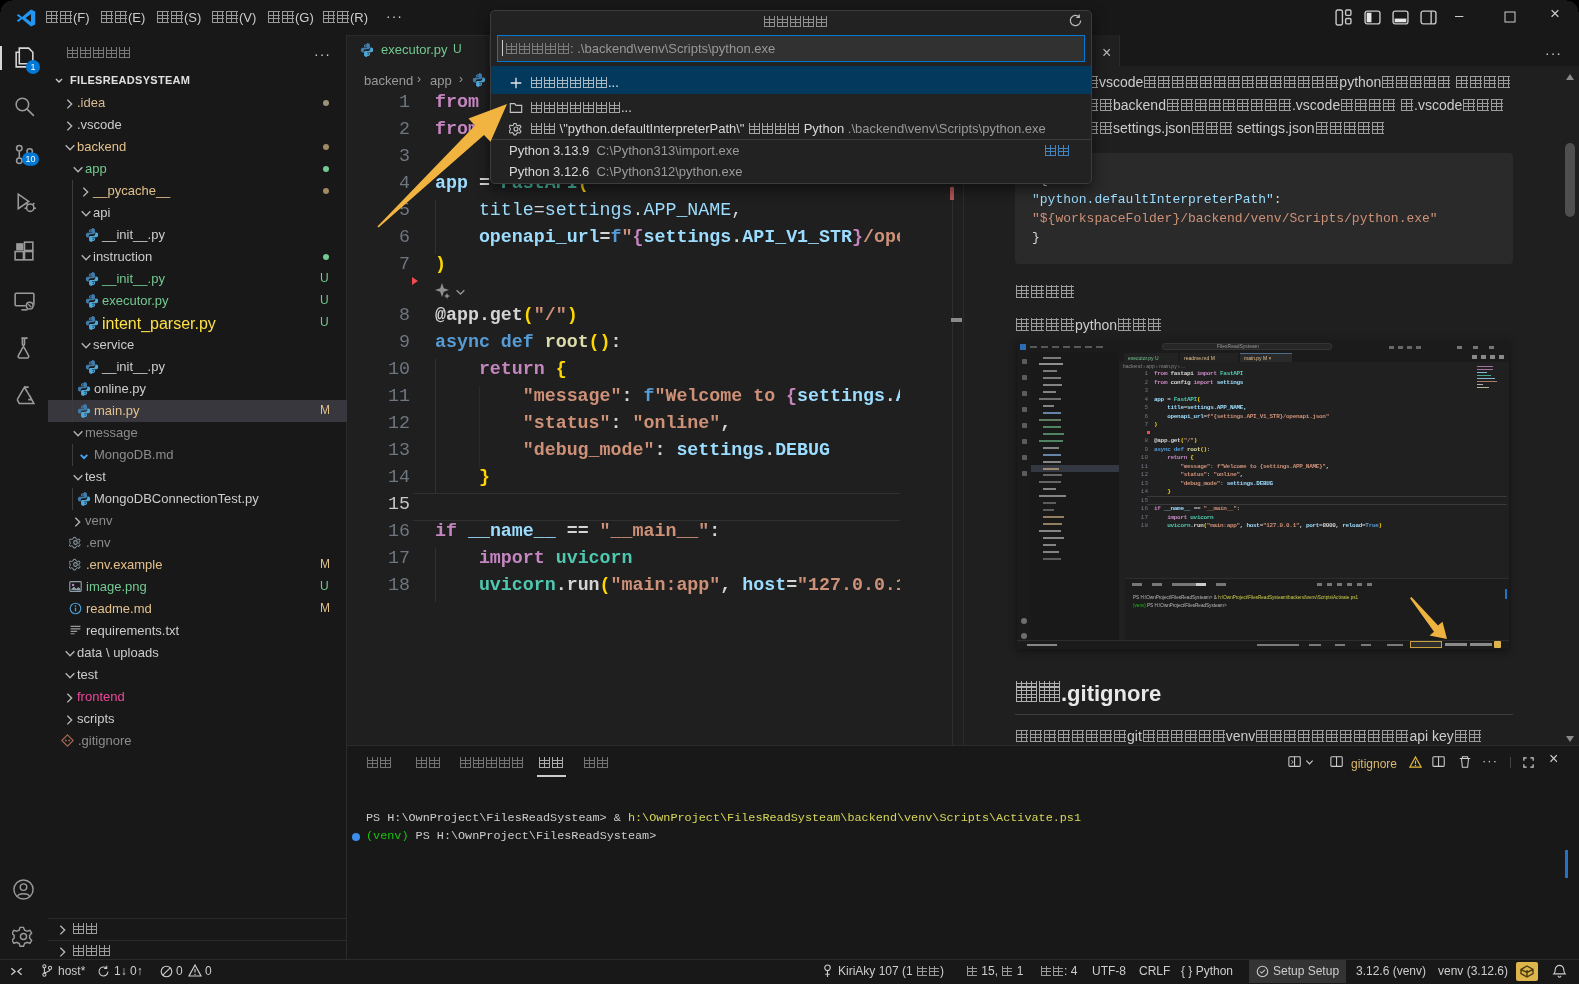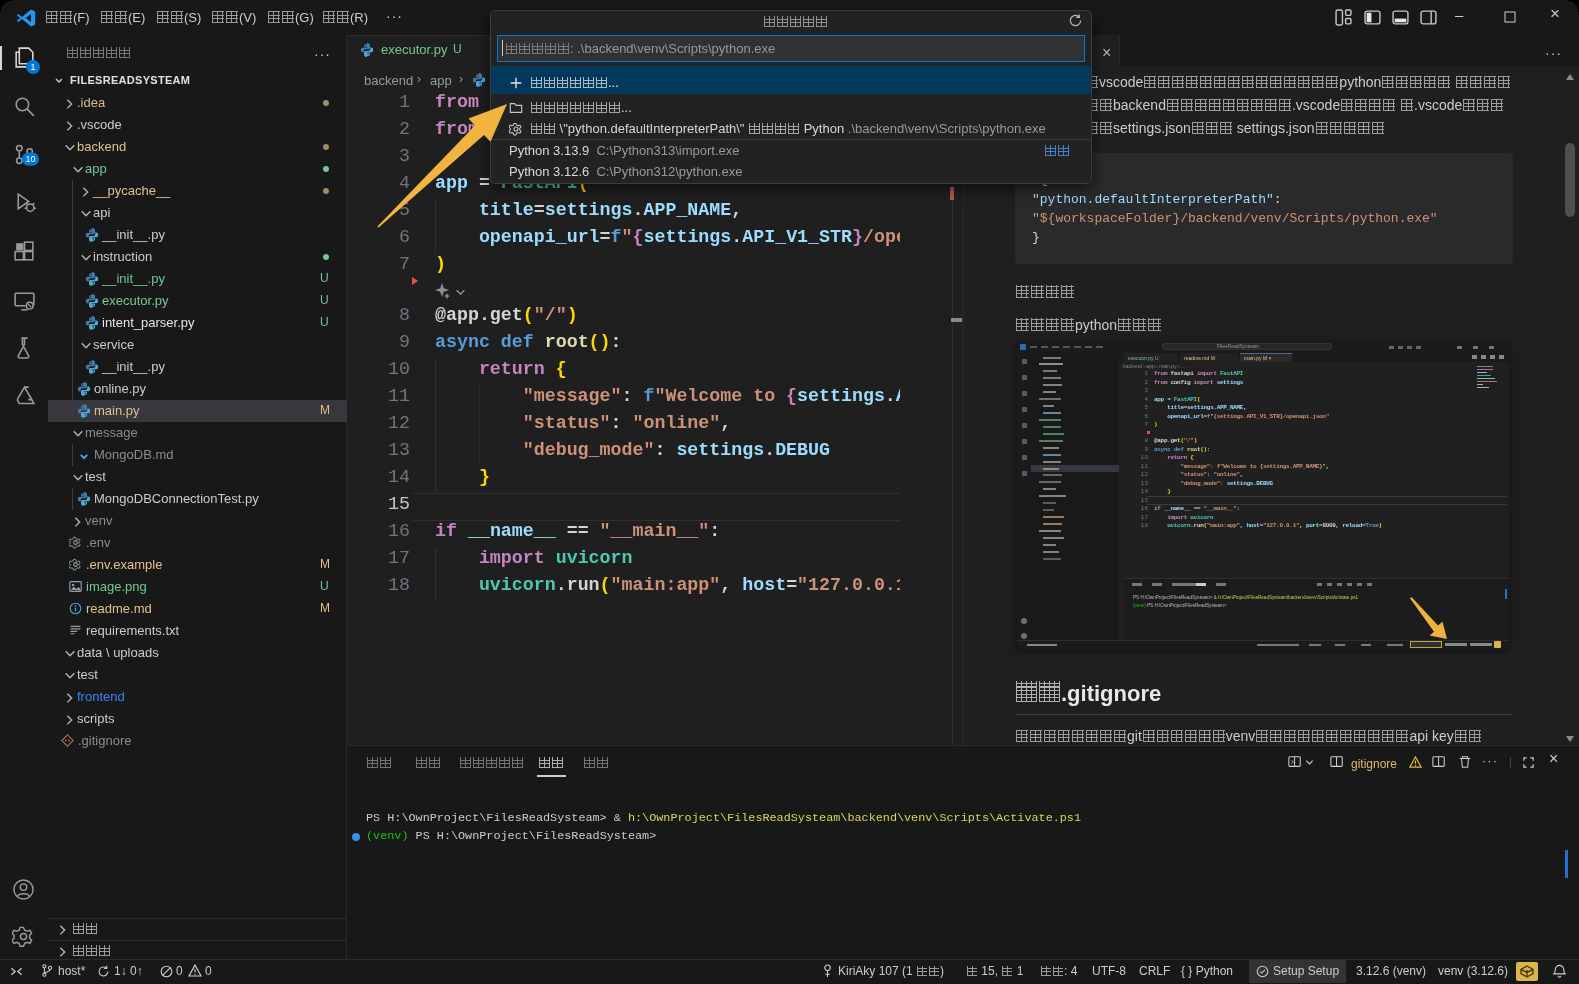--- a/index.html
+++ b/index.html
@@ -158,21 +158,21 @@
 <svg style="position:absolute;left:85px;top:294px;" width="14" height="14" viewBox="0 0 16 16">
     <path fill="#3f7cac" d="M8 1 c-3 0-3.4 1.2-3.4 2.2 v1.6 h3.5 v.7 H3 c-1.2 0-2 1-2 2.6 c0 1.7.8 2.7 2 2.7 h1.3 v-1.6 c0-1.2 1-2.2 2.2-2.2 h3.3 c.9 0 1.6-.8 1.6-1.8 v-3 c0-1-.9-2.2-3.4-2.2 z M6.6 2.5 a.7.7 0 1 1 0 1.4 a.7.7 0 0 1 0-1.4 z"></path>
     <path fill="#4fa8d8" d="M8 15 c3 0 3.4-1.2 3.4-2.2 v-1.6 h-3.5 v-.7 H13 c1.2 0 2-1 2-2.6 c0-1.7-.8-2.7-2-2.7 h-1.3 v1.6 c0 1.2-1 2.2-2.2 2.2 H6.2 c-.9 0-1.6.8-1.6 1.8 v3 c0 1 .9 2.2 3.4 2.2 z M9.4 13.5 a.7.7 0 1 1 0-1.4 a.7.7 0 0 1 0 1.4 z"></path>
   </svg>
 <div class="" style="left:102px;top:293px;font-size:13px;color:#73c991;">executor.py</div>
 <div class="" style="left:320px;top:293px;font-size:12px;color:#73c991;">U</div>
 <svg style="position:absolute;left:85px;top:316px;" width="14" height="14" viewBox="0 0 16 16">
     <path fill="#3f7cac" d="M8 1 c-3 0-3.4 1.2-3.4 2.2 v1.6 h3.5 v.7 H3 c-1.2 0-2 1-2 2.6 c0 1.7.8 2.7 2 2.7 h1.3 v-1.6 c0-1.2 1-2.2 2.2-2.2 h3.3 c.9 0 1.6-.8 1.6-1.8 v-3 c0-1-.9-2.2-3.4-2.2 z M6.6 2.5 a.7.7 0 1 1 0 1.4 a.7.7 0 0 1 0-1.4 z"></path>
     <path fill="#4fa8d8" d="M8 15 c3 0 3.4-1.2 3.4-2.2 v-1.6 h-3.5 v-.7 H13 c1.2 0 2-1 2-2.6 c0-1.7-.8-2.7-2-2.7 h-1.3 v1.6 c0 1.2-1 2.2-2.2 2.2 H6.2 c-.9 0-1.6.8-1.6 1.8 v3 c0 1 .9 2.2 3.4 2.2 z M9.4 13.5 a.7.7 0 1 1 0-1.4 a.7.7 0 0 1 0 1.4 z"></path>
   </svg>
-<div class="" style="left:102px;top:315px;font-size:13px;color:#e5e5e5;">intent_parser.py</div>
+<div class="" style="left:102px;top:315px;font-size:16px;color:#fde047;">intent_parser.py</div>
 <div class="" style="left:320px;top:315px;font-size:12px;color:#73c991;">U</div>
 <svg style="position:absolute;left:79px;top:339px;" width="13" height="13" viewBox="0 0 12 12">
     <path d="M2.5 4 l4 4 l4 -4" fill="none" stroke="#b5b5b5" stroke-width="1.3"></path>
   </svg>
 <div class="" style="left:93px;top:337px;font-size:13px;color:#cccccc;">service</div>
 <svg style="position:absolute;left:85px;top:360px;" width="14" height="14" viewBox="0 0 16 16">
     <path fill="#3f7cac" d="M8 1 c-3 0-3.4 1.2-3.4 2.2 v1.6 h3.5 v.7 H3 c-1.2 0-2 1-2 2.6 c0 1.7.8 2.7 2 2.7 h1.3 v-1.6 c0-1.2 1-2.2 2.2-2.2 h3.3 c.9 0 1.6-.8 1.6-1.8 v-3 c0-1-.9-2.2-3.4-2.2 z M6.6 2.5 a.7.7 0 1 1 0 1.4 a.7.7 0 0 1 0-1.4 z"></path>
     <path fill="#4fa8d8" d="M8 15 c3 0 3.4-1.2 3.4-2.2 v-1.6 h-3.5 v-.7 H13 c1.2 0 2-1 2-2.6 c0-1.7-.8-2.7-2-2.7 h-1.3 v1.6 c0 1.2-1 2.2-2.2 2.2 H6.2 c-.9 0-1.6.8-1.6 1.8 v3 c0 1 .9 2.2 3.4 2.2 z M9.4 13.5 a.7.7 0 1 1 0-1.4 a.7.7 0 0 1 0 1.4 z"></path>
   </svg>
 <div class="" style="left:102px;top:359px;font-size:13px;color:#cccccc;">__init__.py</div>
@@ -242,21 +242,21 @@
     <path d="M2.5 4 l4 4 l4 -4" fill="none" stroke="#b5b5b5" stroke-width="1.3"></path>
   </svg>
 <div class="" style="left:77px;top:645px;font-size:13px;color:#cccccc;">data \ uploads</div>
 <svg style="position:absolute;left:63px;top:669px;" width="13" height="13" viewBox="0 0 12 12">
     <path d="M2.5 4 l4 4 l4 -4" fill="none" stroke="#b5b5b5" stroke-width="1.3"></path>
   </svg>
 <div class="" style="left:77px;top:667px;font-size:13px;color:#cccccc;">test</div>
 <svg style="position:absolute;left:63px;top:691px;" width="13" height="13" viewBox="0 0 12 12">
     <path d="M4 2.5 l4 4 l-4 4" fill="none" stroke="#b5b5b5" stroke-width="1.3"></path>
   </svg>
-<div class="" style="left:77px;top:689px;font-size:13px;color:#3b82f6;">frontend</div>
+<div class="" style="left:77px;top:689px;font-size:13px;color:#ec4899;">frontend</div>
 <svg style="position:absolute;left:63px;top:713px;" width="13" height="13" viewBox="0 0 12 12">
     <path d="M4 2.5 l4 4 l-4 4" fill="none" stroke="#b5b5b5" stroke-width="1.3"></path>
   </svg>
 <div class="" style="left:77px;top:711px;font-size:13px;color:#cccccc;">scripts</div>
 <svg style="position:absolute;left:61px;top:734px;" width="13" height="13" viewBox="0 0 16 16">
     <path d="M8 1 l7 7 l-7 7 l-7 -7 z" fill="none" stroke="#a86a52" stroke-width="1.4"></path>
     <circle cx="6" cy="8" r="1.1" fill="#a86a52"></circle>
     <circle cx="10" cy="8" r="1.1" fill="#a86a52"></circle>
   </svg>
 <div class="" style="left:78px;top:733px;font-size:13px;color:#8c8c8c;">.gitignore</div>
@@ -296,21 +296,21 @@
 <div class="" style="left:479px;top:386px;width:1px;height:81px;background:#2a2a2a;"></div>
 <div style="left:347px;top:66px;width:553px;height:679px;overflow:hidden;">
 <div class="mono" style="left:23px;top:26px;width:40px;text-align:right;font-size:18.3px;color:#6e7681;">1</div>
 <div class="mono" style="left:88px;top:26px;font-size:18.3px;font-weight:bold;letter-spacing:0px;"><span style="color:#C586C0">from</span><span style="color:#d4d4d4">&nbsp;fastapi&nbsp;</span><span style="color:#C586C0">import</span><span style="color:#4EC9B0">&nbsp;FastAPI</span></div>
 <div class="mono" style="left:23px;top:53px;width:40px;text-align:right;font-size:18.3px;color:#6e7681;">2</div>
 <div class="mono" style="left:88px;top:53px;font-size:18.3px;font-weight:bold;letter-spacing:0px;"><span style="color:#C586C0">from</span><span style="color:#d4d4d4">&nbsp;config&nbsp;</span><span style="color:#C586C0">import</span><span style="color:#9CDCFE">&nbsp;settings</span></div>
 <div class="mono" style="left:23px;top:80px;width:40px;text-align:right;font-size:18.3px;color:#6e7681;">3</div>
 <div class="mono" style="left:23px;top:107px;width:40px;text-align:right;font-size:18.3px;color:#6e7681;">4</div>
 <div class="mono" style="left:88px;top:107px;font-size:18.3px;font-weight:bold;letter-spacing:0px;"><span style="color:#9CDCFE">app</span><span style="color:#d4d4d4">&nbsp;=&nbsp;</span><span style="color:#4EC9B0">FastAPI</span><span style="color:#ffd700">(</span></div>
 <div class="mono" style="left:23px;top:134px;width:40px;text-align:right;font-size:18.3px;color:#6e7681;">5</div>
-<div class="mono" style="left:88px;top:134px;font-size:18.3px;font-weight:bold;letter-spacing:0px;"><span style="color:#d4d4d4">&nbsp;&nbsp;&nbsp;&nbsp;</span><span style="color:#9CDCFE">title</span><span style="color:#d4d4d4">=</span><span style="color:#9CDCFE">settings</span><span style="color:#d4d4d4">.</span><span style="color:#9CDCFE">APP_NAME</span><span style="color:#d4d4d4">,</span></div>
+<div class="mono" style="left:88px;top:134px;font-size:18.3px;font-weight:normal;letter-spacing:0px;"><span style="color:#d4d4d4">&nbsp;&nbsp;&nbsp;&nbsp;</span><span style="color:#9CDCFE">title</span><span style="color:#d4d4d4">=</span><span style="color:#9CDCFE">settings</span><span style="color:#d4d4d4">.</span><span style="color:#9CDCFE">APP_NAME</span><span style="color:#d4d4d4">,</span></div>
 <div class="mono" style="left:23px;top:161px;width:40px;text-align:right;font-size:18.3px;color:#6e7681;">6</div>
 <div class="mono" style="left:88px;top:161px;font-size:18.3px;font-weight:bold;letter-spacing:0px;"><span style="color:#d4d4d4">&nbsp;&nbsp;&nbsp;&nbsp;</span><span style="color:#9CDCFE">openapi_url</span><span style="color:#d4d4d4">=</span><span style="color:#569CD6">f</span><span style="color:#CE9178">"</span><span style="color:#C586C0">{</span><span style="color:#9CDCFE">settings</span><span style="color:#d4d4d4">.</span><span style="color:#9CDCFE">API_V1_STR</span><span style="color:#C586C0">}</span><span style="color:#CE9178">/openapi.json"</span></div>
 <div class="mono" style="left:23px;top:188px;width:40px;text-align:right;font-size:18.3px;color:#6e7681;">7</div>
 <div class="mono" style="left:88px;top:188px;font-size:18.3px;font-weight:bold;letter-spacing:0px;"><span style="color:#ffd700">)</span></div>
 <div class="mono" style="left:23px;top:239px;width:40px;text-align:right;font-size:18.3px;color:#6e7681;">8</div>
 <div class="mono" style="left:88px;top:239px;font-size:18.3px;font-weight:bold;letter-spacing:0px;"><span style="color:#d4d4d4">@app.get</span><span style="color:#ffd700">(</span><span style="color:#CE9178">"/"</span><span style="color:#ffd700">)</span></div>
 <div class="mono" style="left:23px;top:266px;width:40px;text-align:right;font-size:18.3px;color:#6e7681;">9</div>
 <div class="mono" style="left:88px;top:266px;font-size:18.3px;font-weight:bold;letter-spacing:0px;"><span style="color:#569CD6">async&nbsp;def&nbsp;</span><span style="color:#DCDCAA">root</span><span style="color:#ffd700">()</span><span style="color:#d4d4d4">:</span></div>
 <div class="mono" style="left:23px;top:293px;width:40px;text-align:right;font-size:18.3px;color:#6e7681;">10</div>
 <div class="mono" style="left:88px;top:293px;font-size:18.3px;font-weight:bold;letter-spacing:0px;"><span style="color:#d4d4d4">&nbsp;&nbsp;&nbsp;&nbsp;</span><span style="color:#C586C0">return</span><span style="color:#d4d4d4">&nbsp;</span><span style="color:#ffd700">{</span></div>

